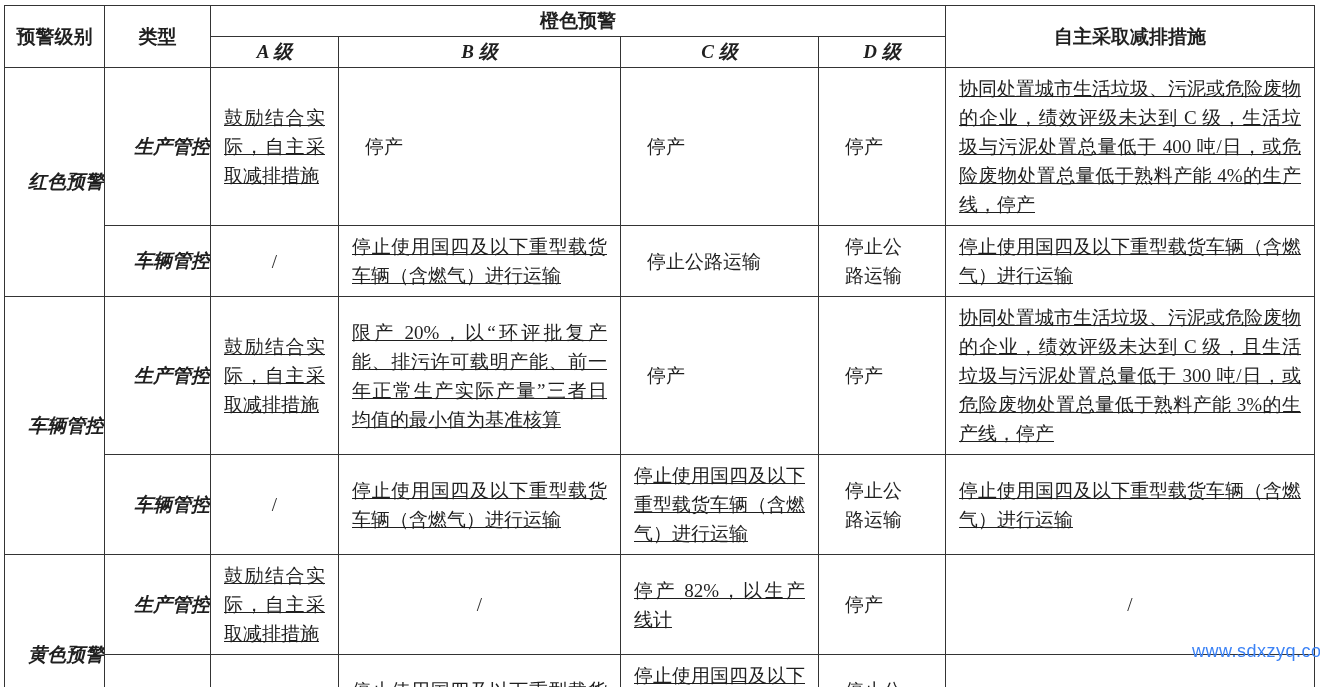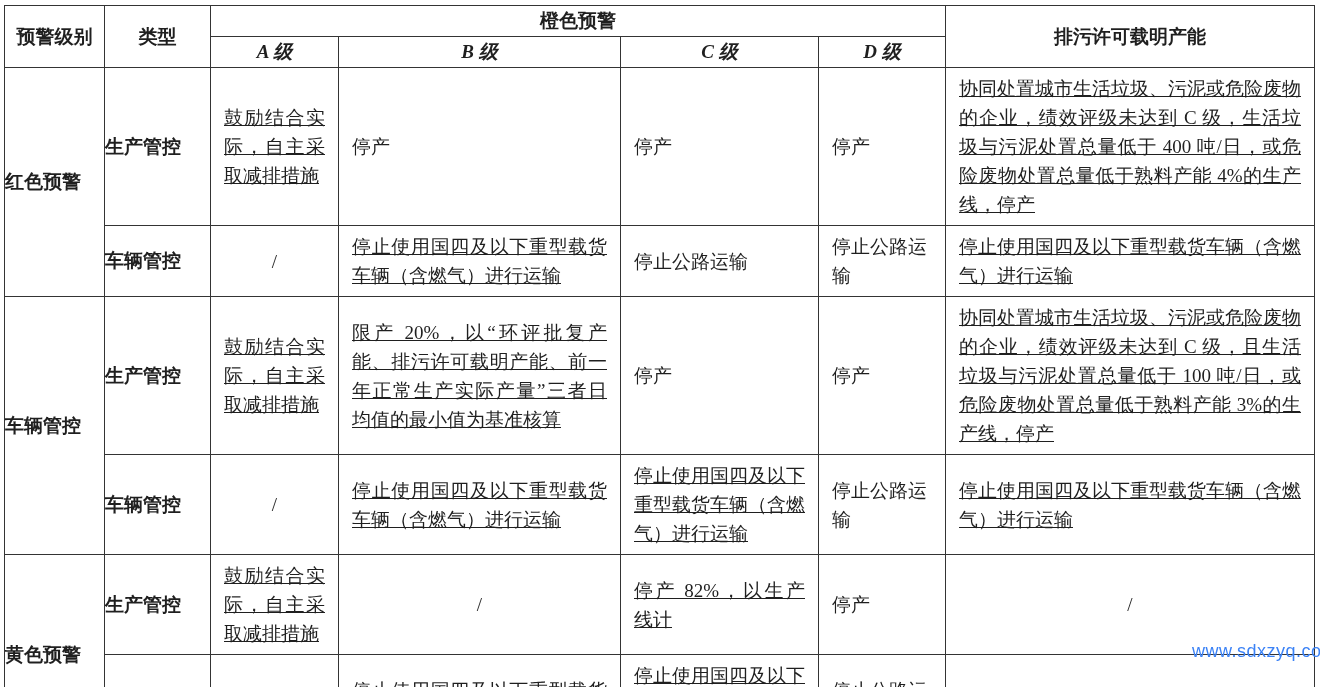--- a/index.html
+++ b/index.html
@@ -24,33 +24,34 @@
     vertical-align: middle;
     overflow: hidden;
   }
   th.h {
     font-weight: bold;
     text-align: center;
     padding: 2px 4px;
   }
   td.lvl, td.typ {
     font-weight: bold;
-    text-align: left;
+    text-align: right;
     font-size: 19px;
+    font-style: italic;
   }
   td.txt {
     text-align: justify;
     text-justify: inter-ideograph;
     padding: 6px 13px;
     line-height: 29px;
     text-decoration: underline;
   }
   td.short {
     text-align: left;
-    padding: 6px 13px;
+    padding: 6px 26px;
     line-height: 29px;
   }
   td.slash {
     text-align: center;
     line-height: 29px;
   }
   tr.hr1 { height: 31px; }
   tr.hr2 { height: 28px; font-style: italic; }
   tr.r1 { height: 150px; }
   tr.r2 { height: 61px; }
@@ -81,21 +82,21 @@
     <col style="width:198px">
     <col style="width:127px">
     <col style="width:369px">
   </colgroup>
 
   <tbody>
       <tr class="hr1">
     <th class="h" rowspan="2">预警级别</th>
     <th class="h" rowspan="2">类型</th>
     <th class="h" colspan="4">橙色预警</th>
-    <th class="h" rowspan="2">排污许可载明产能</th>
+    <th class="h" rowspan="2">自主采取减排措施</th>
   </tr>
   <tr class="hr2">
     <th class="h">A 级</th>
     <th class="h">B 级</th>
     <th class="h">C 级</th>
     <th class="h">D 级</th>
   </tr>
 
   <tr class="r1">
     <td class="lvl" rowspan="2">红色预警</td>
@@ -115,21 +116,21 @@
     <td class="txt">停止使用国四及以下重型载货车辆（含燃气）进行运输</td>
   </tr>
 
   <tr class="r3">
     <td class="lvl" rowspan="2">车辆管控</td>
     <td class="typ">生产管控</td>
     <td class="txt">鼓励结合实际，自主采取减排措施</td>
     <td class="txt">限产 20%，以“环评批复产能、排污许可载明产能、前一年正常生产实际产量”三者日均值的最小值为基准核算</td>
     <td class="short">停产</td>
     <td class="short">停产</td>
-    <td class="txt">协同处置城市生活垃圾、污泥或危险废物的企业，绩效评级未达到 C 级，且生活垃圾与污泥处置总量低于 100 吨/日，或危险废物处置总量低于熟料产能 3%的生产线，停产</td>
+    <td class="txt">协同处置城市生活垃圾、污泥或危险废物的企业，绩效评级未达到 C 级，且生活垃圾与污泥处置总量低于 300 吨/日，或危险废物处置总量低于熟料产能 3%的生产线，停产</td>
   </tr>
   <tr class="r4">
     <td class="typ">车辆管控</td>
     <td class="slash">/</td>
     <td class="txt">停止使用国四及以下重型载货车辆（含燃气）进行运输</td>
     <td class="txt">停止使用国四及以下重型载货车辆（含燃气）进行运输</td>
     <td class="short">停止公路运输</td>
     <td class="txt">停止使用国四及以下重型载货车辆（含燃气）进行运输</td>
   </tr>
 

